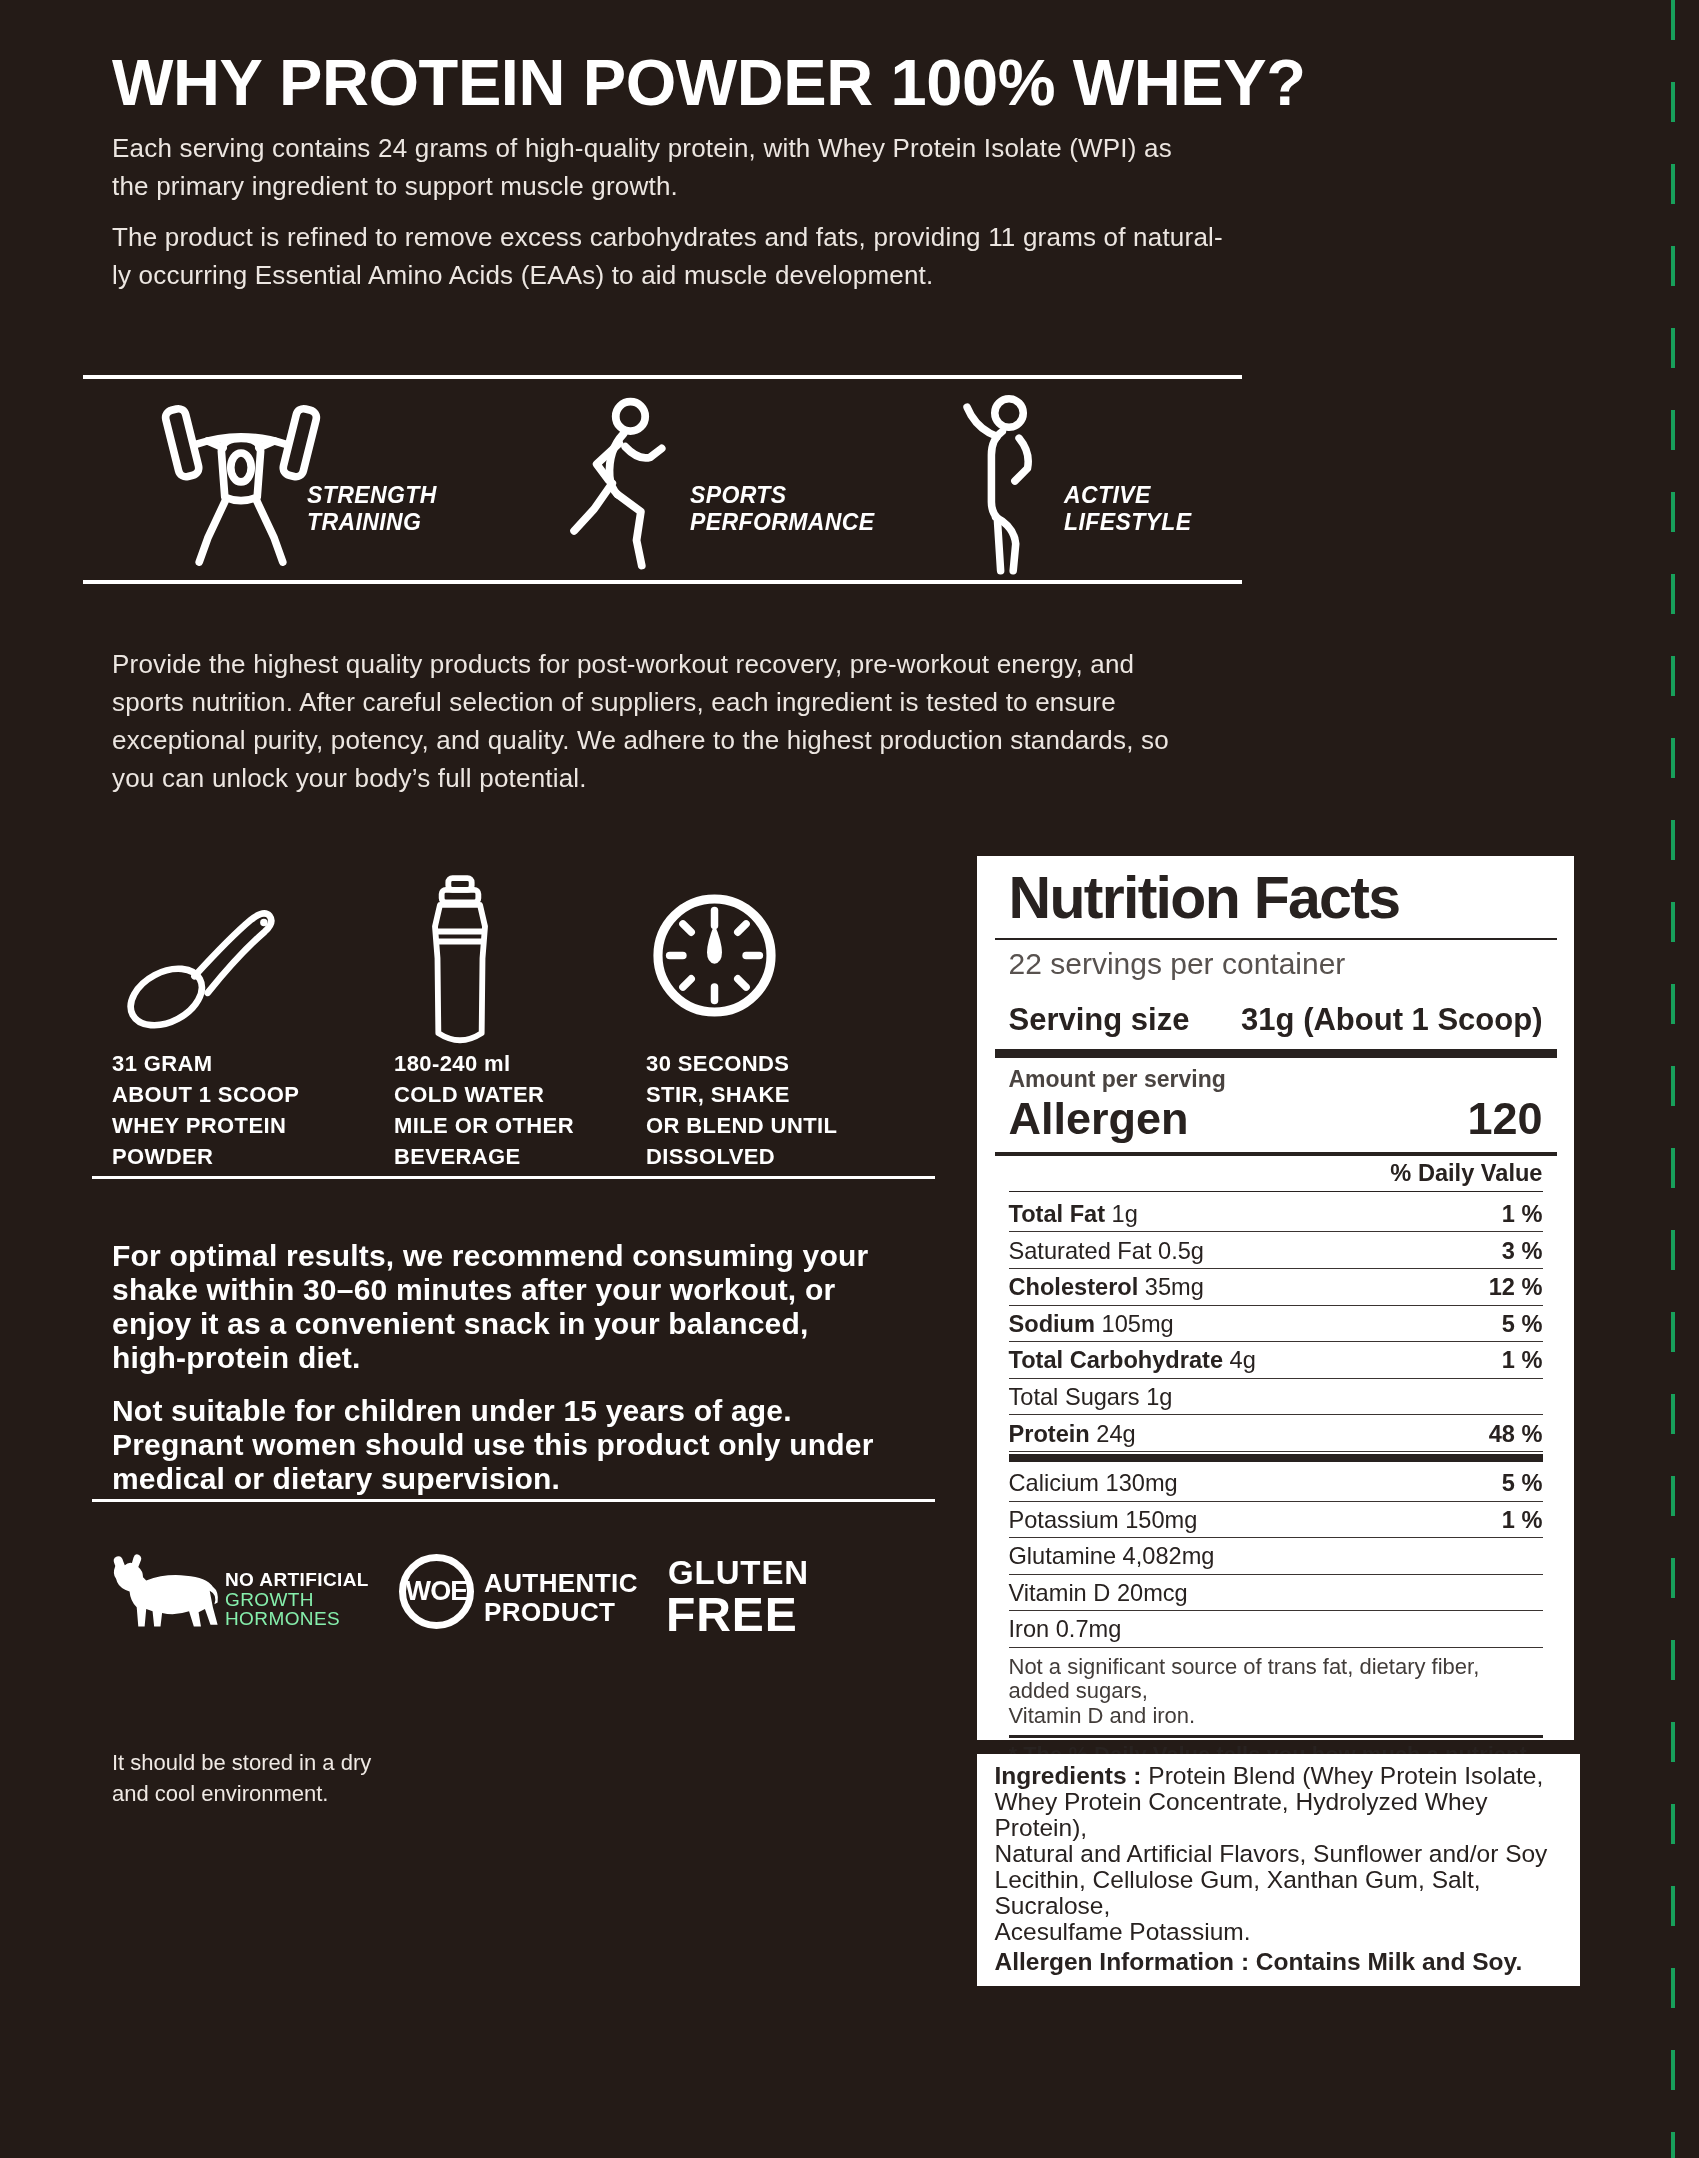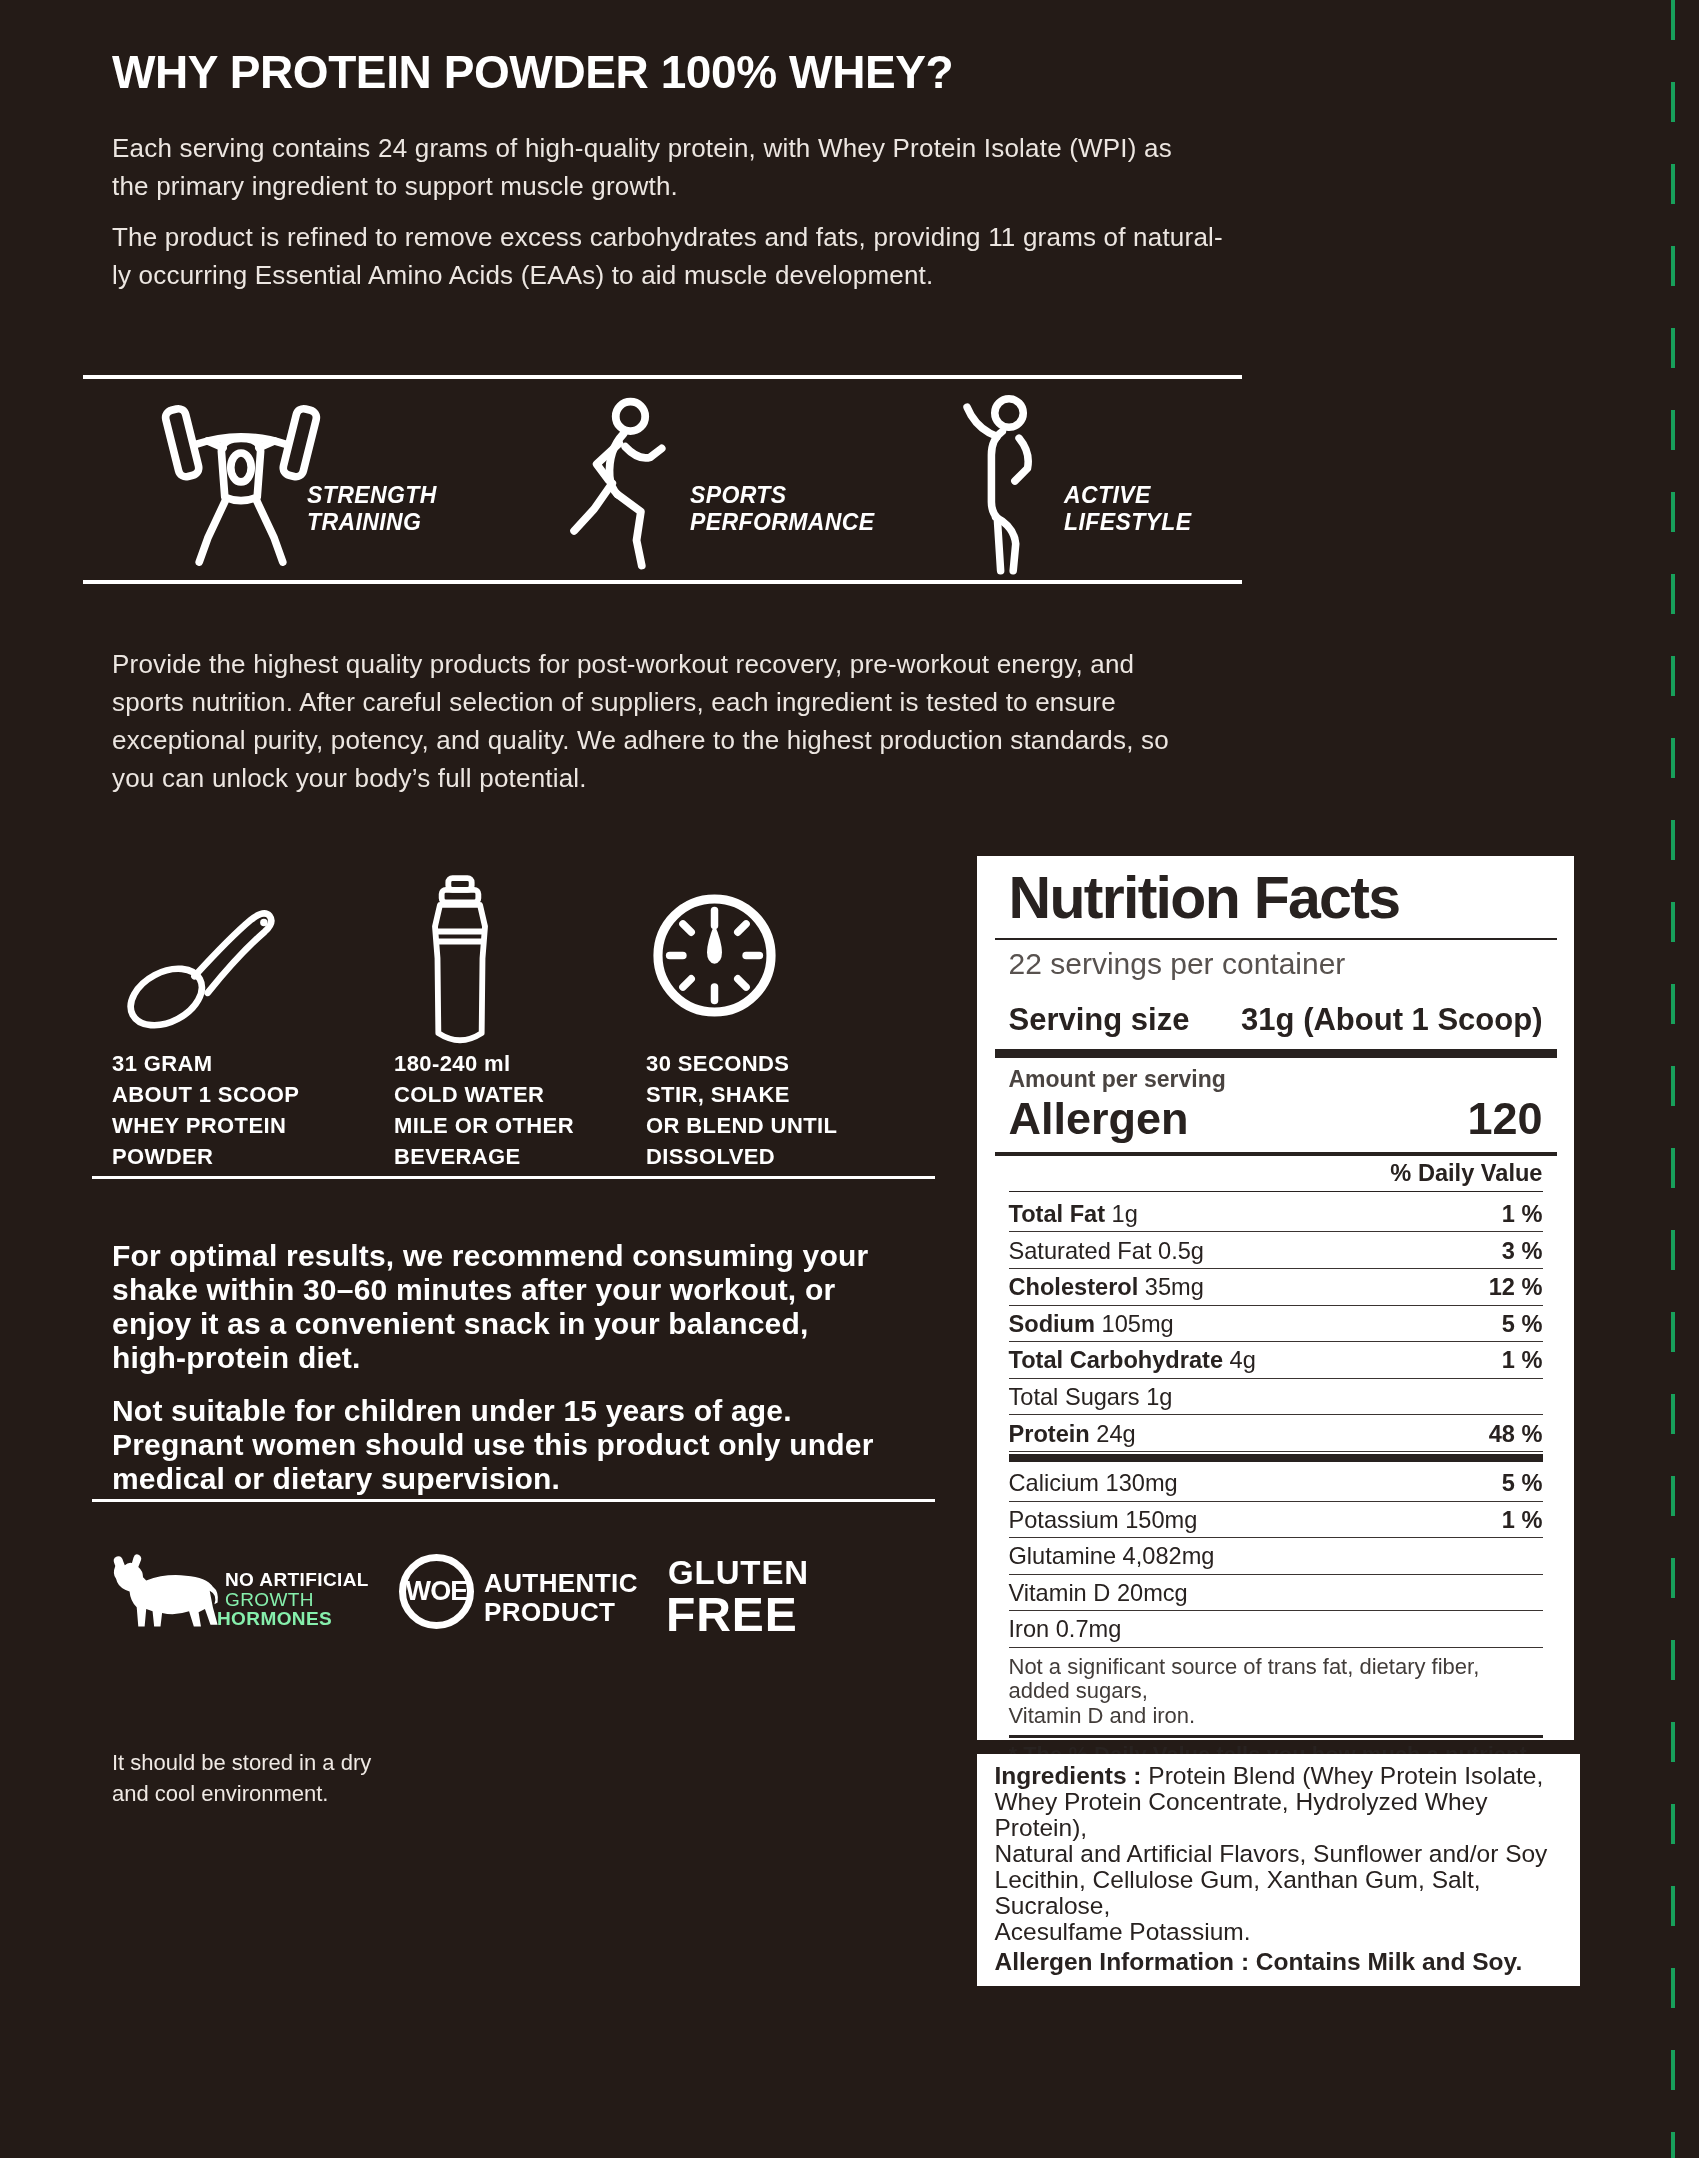--- a/index.html
+++ b/index.html
@@ -10,21 +10,21 @@
     position:relative;
     overflow:hidden;
     color:#f0ebe7;
   }
   .abs { position:absolute; }
   .pre { white-space:pre-line; }
 
   
   .main-title {
     left:112px; top:45px;
-    font-size:46px; font-weight:bold; color:#ffffff;
+    font-size:65px; font-weight:bold; color:#ffffff;
     letter-spacing:-0.4px;
   }
   .body-para {
     left:112px; width:1223px;
     font-size:26px; line-height:38px; color:#ece6e1;
     letter-spacing:0.2px;
   }
   .rule { background:#ffffff; }
   .rule-wide { left:83px; width:1159px; height:3.5px; }
   .rule-mid  { left:92px; width:843px; height:2.6px; }
@@ -231,21 +231,21 @@
 
 <div class="abs rule rule-mid" style="top:1499px;"></div>
 
 <div class="abs" style="left:101px; top:1550px; width:119px; height:83px;">
   <svg width="119" height="83" viewBox="0 0 150 100">
     <path fill="#ffffff" d="M18 18 Q13 8 20 6 Q26 4 28 12 L30 17 Q34 13 39 14 L41 7 Q43 1 48 4 Q53 7 49 14 L47 19 Q53 24 53 32 L57 36 Q81 27 107 30 Q133 32 141 44 Q149 50 147 64 L143 66 Q147 54 137 49 L141 70 L147 92 L138 92 L131 72 L123 76 L126 94 L117 94 L111 75 Q93 81 77 77 L75 94 L67 94 L65 75 L57 72 L55 94 L47 94 L45 70 Q37 62 36 50 L31 48 Q21 44 19 34 Q14 28 18 18 Z"></path>
   </svg>
 </div>
 <div class="abs hormone-l1" style="left:225px; top:1569px;">NO ARTIFICIAL</div>
 <div class="abs hormone-l2" style="left:225px; top:1589px;">GROWTH</div>
-<div class="abs hormone-l2" style="left:217px; top:1608px;font-weight:bold;">HORMONES</div>
+<div class="abs hormone-l2" style="left:225px; top:1608px;">HORMONES</div>
 
 <div class="abs woe-circle">
   <span class="woe-text">WOE</span>
 </div>
 <div class="abs woe-label pre">AUTHENTIC
 PRODUCT</div>
 
 <div class="abs gluten-l1">GLUTEN</div>
 <div class="abs gluten-l2">FREE</div>
 

